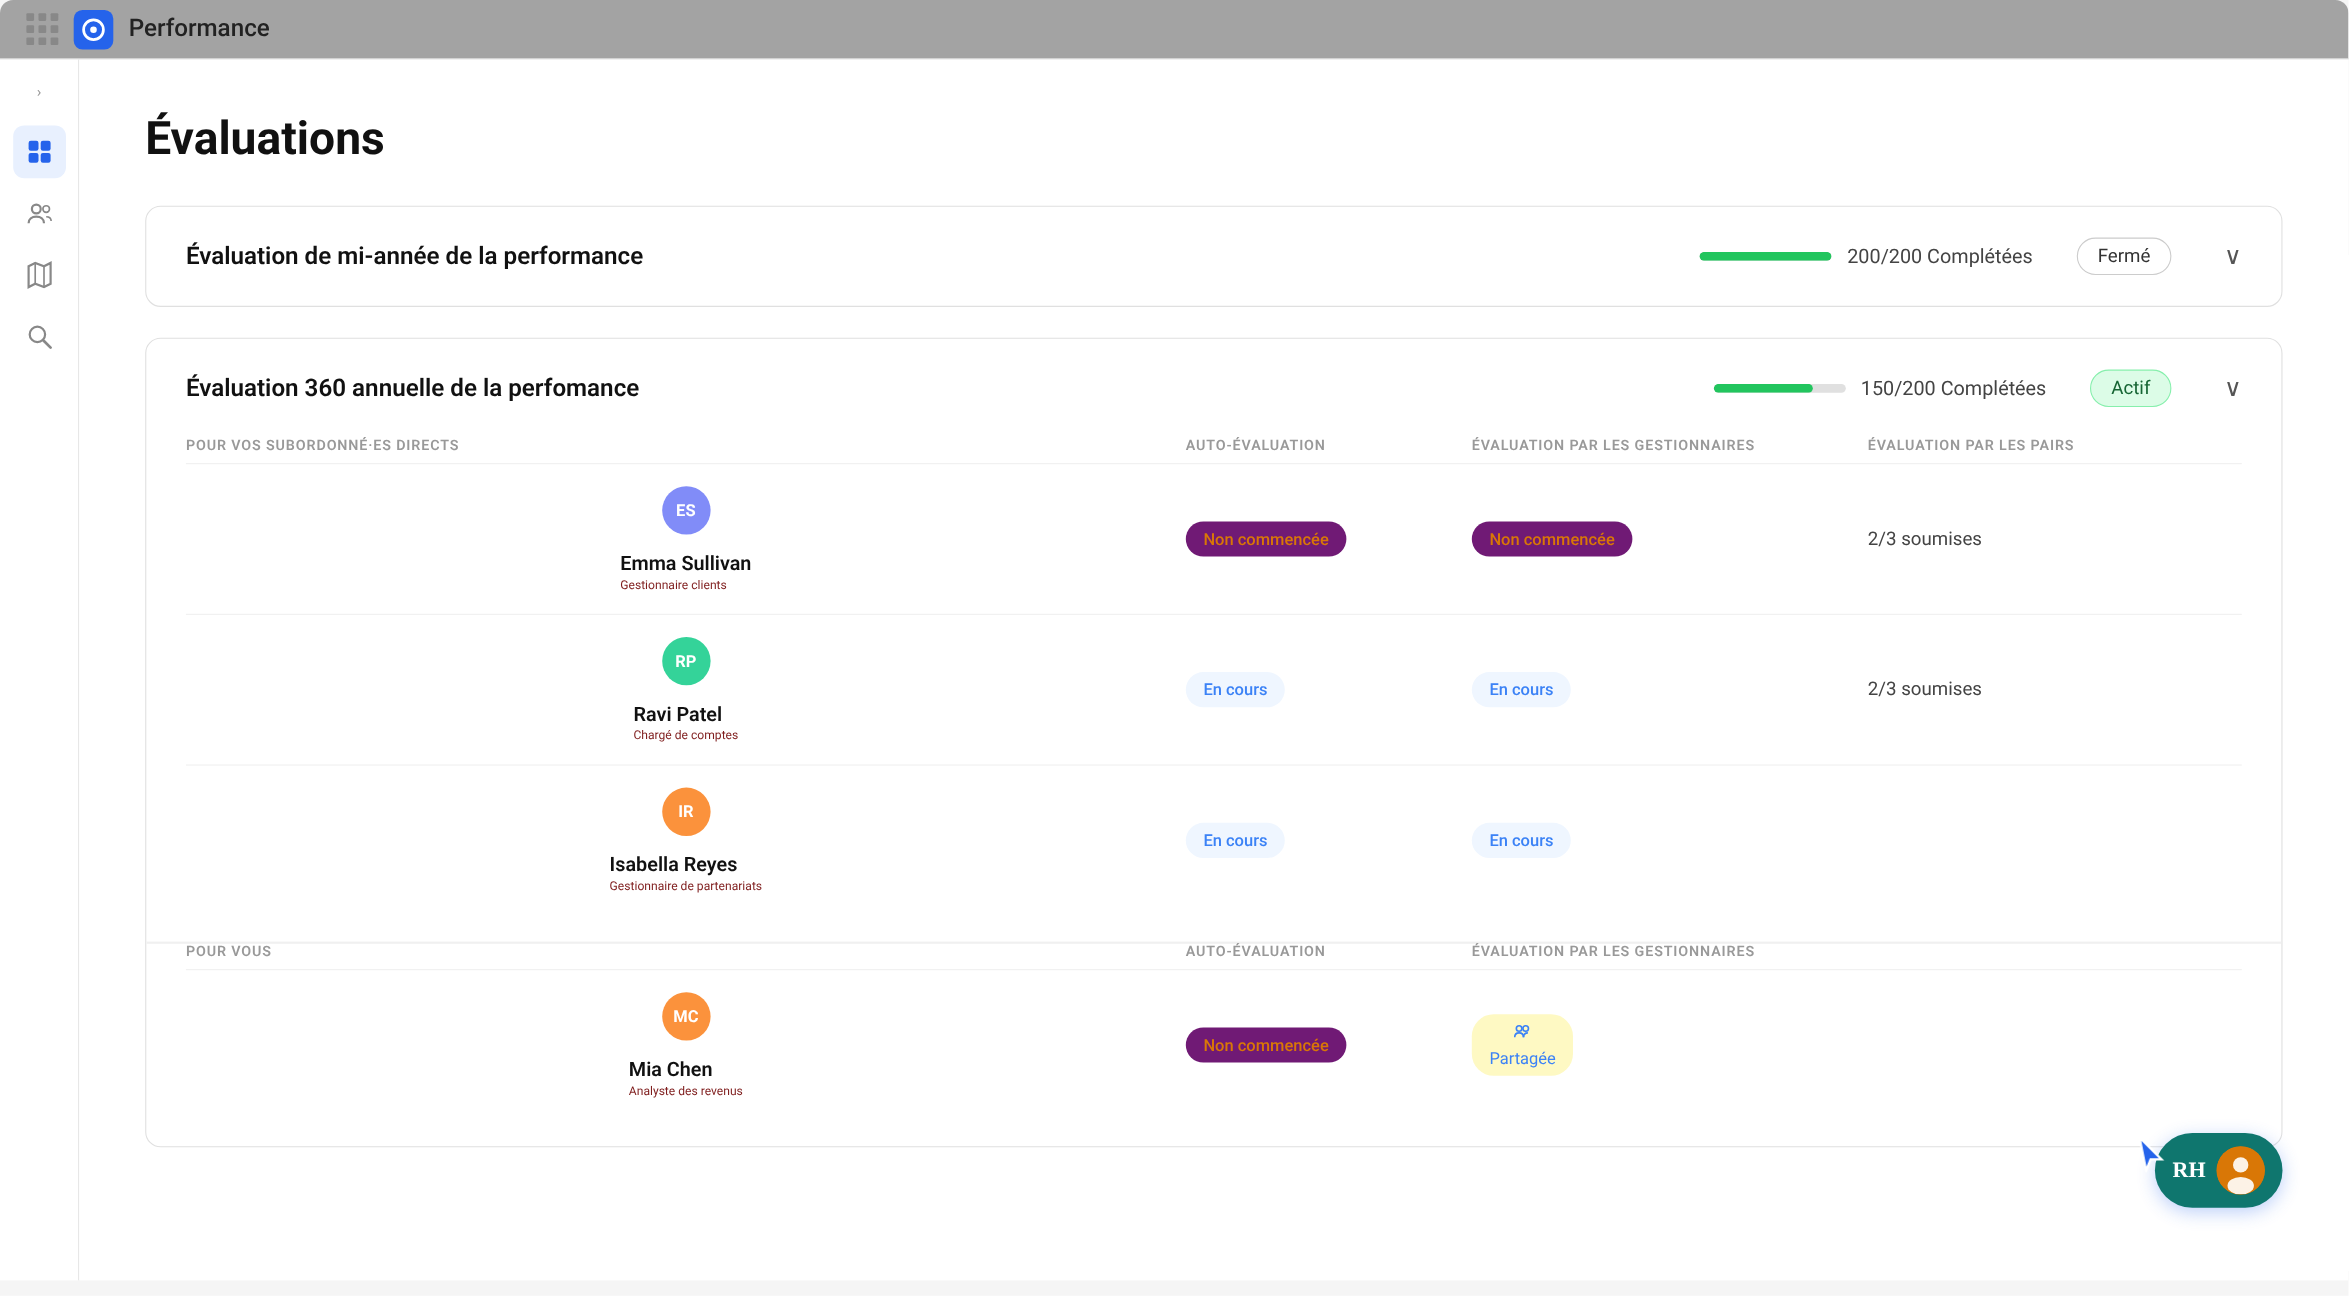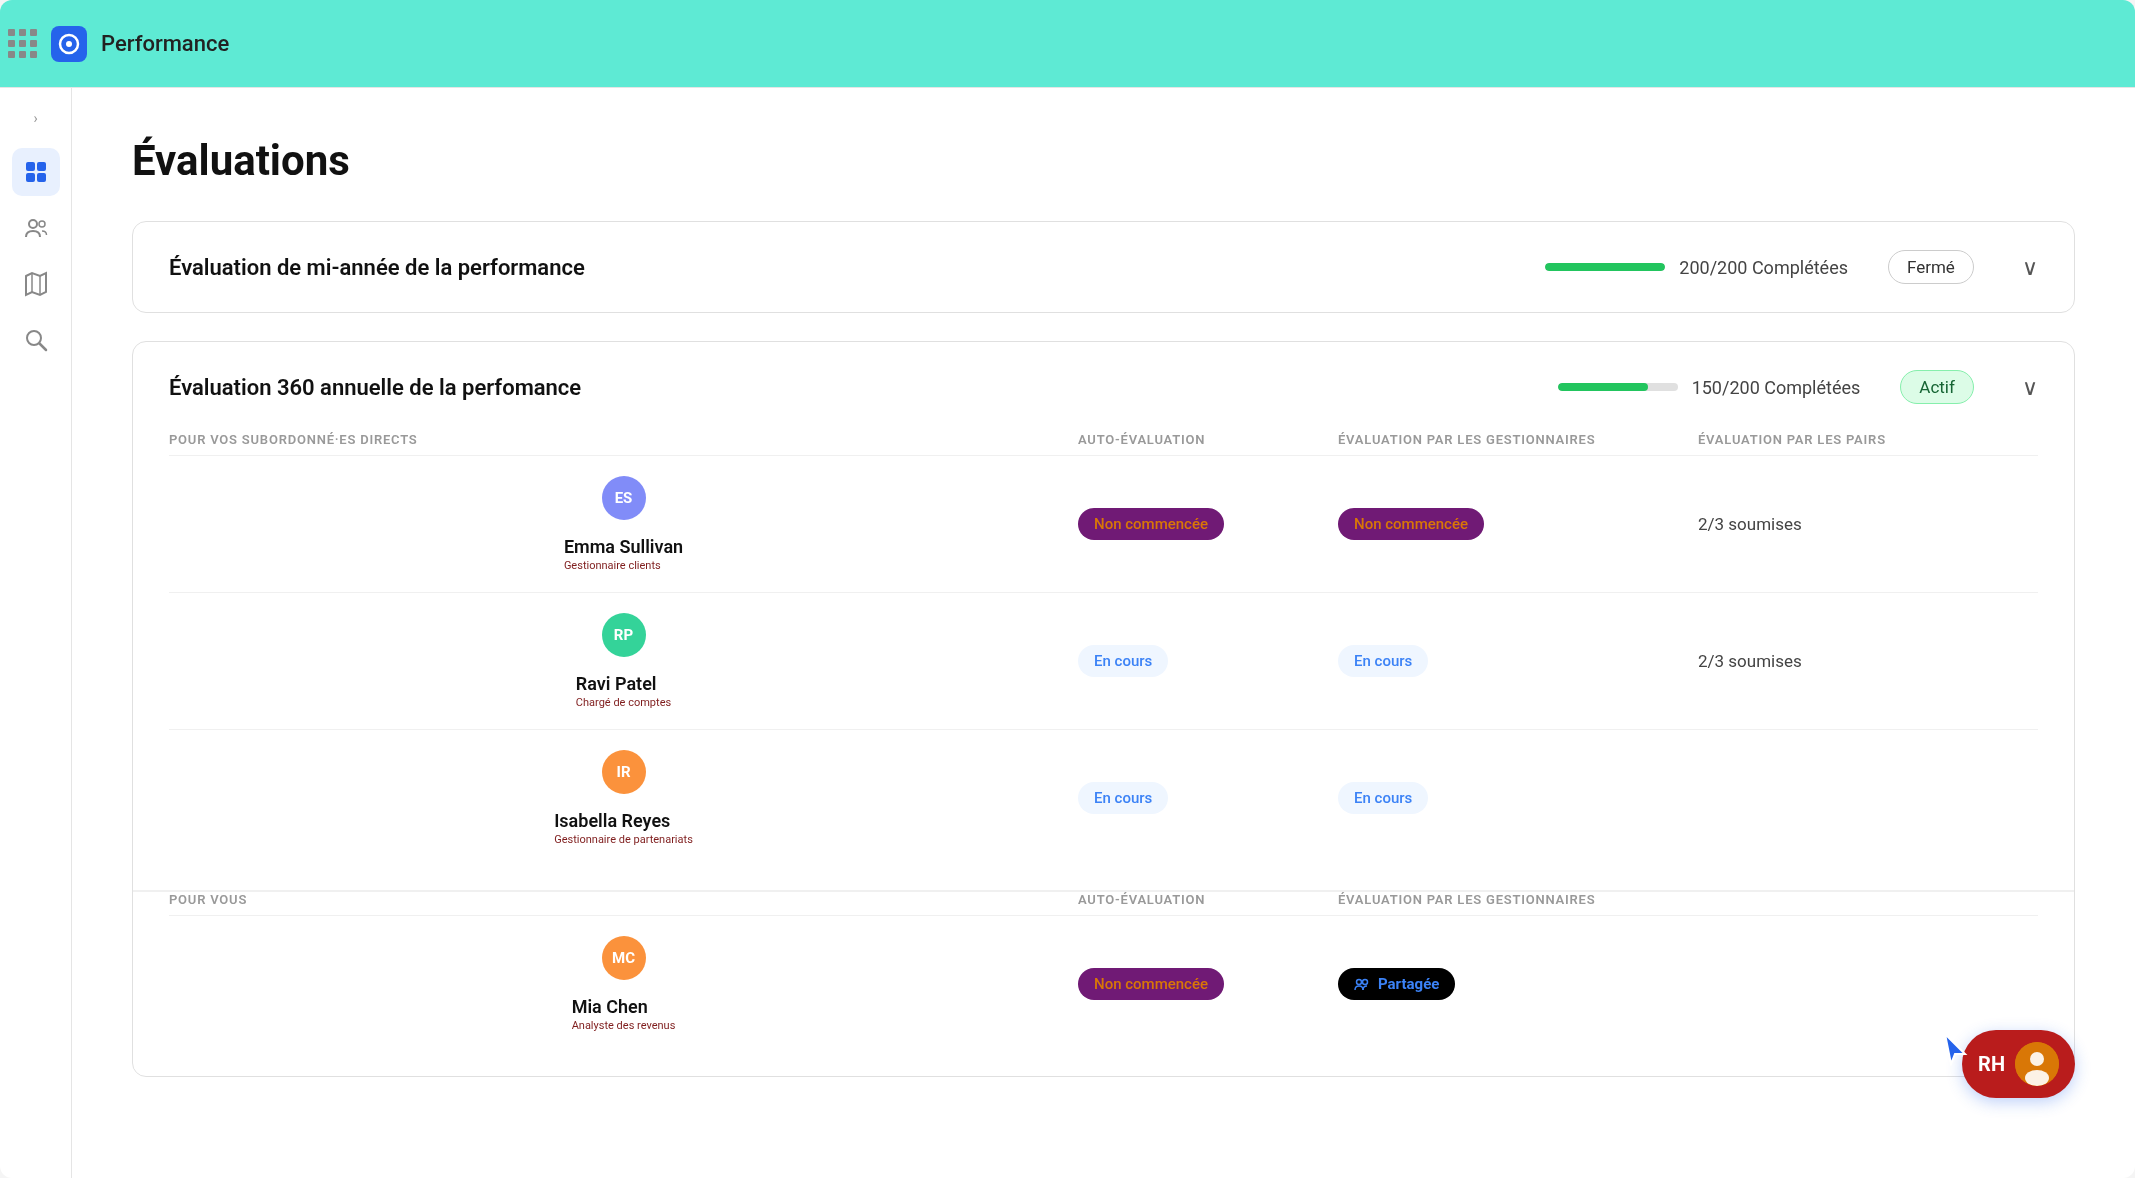--- a/index.html
+++ b/index.html
@@ -6,26 +6,26 @@
     body {
       font-family: -apple-system, BlinkMacSystemFont, 'Segoe UI', Roboto, sans-serif;
       background: #f5f5f5;
       width: 2135px;
       height: 1178px;
       overflow: hidden;
       border-radius: 12px;
     }
     
     .topbar {
-      height: 88px;
-      background: #5eead4;
+      height: 54px;
+      background: #a3a3a3;
       border-bottom: 1px solid #e5e5e5;
       display: flex;
       align-items: center;
-      padding: 0 8px;
+      padding: 0 24px;
       gap: 14px;
     }
     .topbar-dots {
       display: grid;
       grid-template-columns: repeat(3,7px);
       grid-template-rows: repeat(3,7px);
       gap: 4px;
     }
     .topbar-dot { width:7px; height:7px; background:#888; border-radius:1px; }
     .topbar-logo {
@@ -198,50 +198,52 @@
       cursor: pointer;
       white-space: nowrap;
     }
 
     .shared-badge {
       display: inline-flex;
       align-items: center;
       gap: 8px;
       padding: 7px 16px;
       border-radius: 20px;
-      background: #000000;
+      background: #fef9c3;
       color: #3b82f6;
       font-size: 15px;
-      font-weight: 700;
+      font-weight: 400;
+      flex-direction: column;
     }
 
     
     .section-divider {
       border: none;
       border-top: 2px solid #f0f0f0;
       margin: 0 0 0 0;
     }
 
     
     .rh-button {
       position: fixed;
       bottom: 80px;
       right: 60px;
-      background: #b91c1c;
+      background: #0f766e;
       color: #fff;
       border-radius: 50px;
       display: flex;
       align-items: center;
       gap: 10px;
       padding: 12px 16px;
       font-size: 20px;
       font-weight: 700;
       cursor: pointer;
       box-shadow: 0 4px 16px rgba(37,99,235,0.3);
       z-index: 100;
+      font-family: Liberation Serif, serif;
     }
     .rh-avatar {
       width: 44px; height: 44px;
       border-radius: 50%;
       background: #d97706;
       overflow: hidden;
       flex-shrink: 0;
       display: flex;
       align-items: center;
       justify-content: center;

